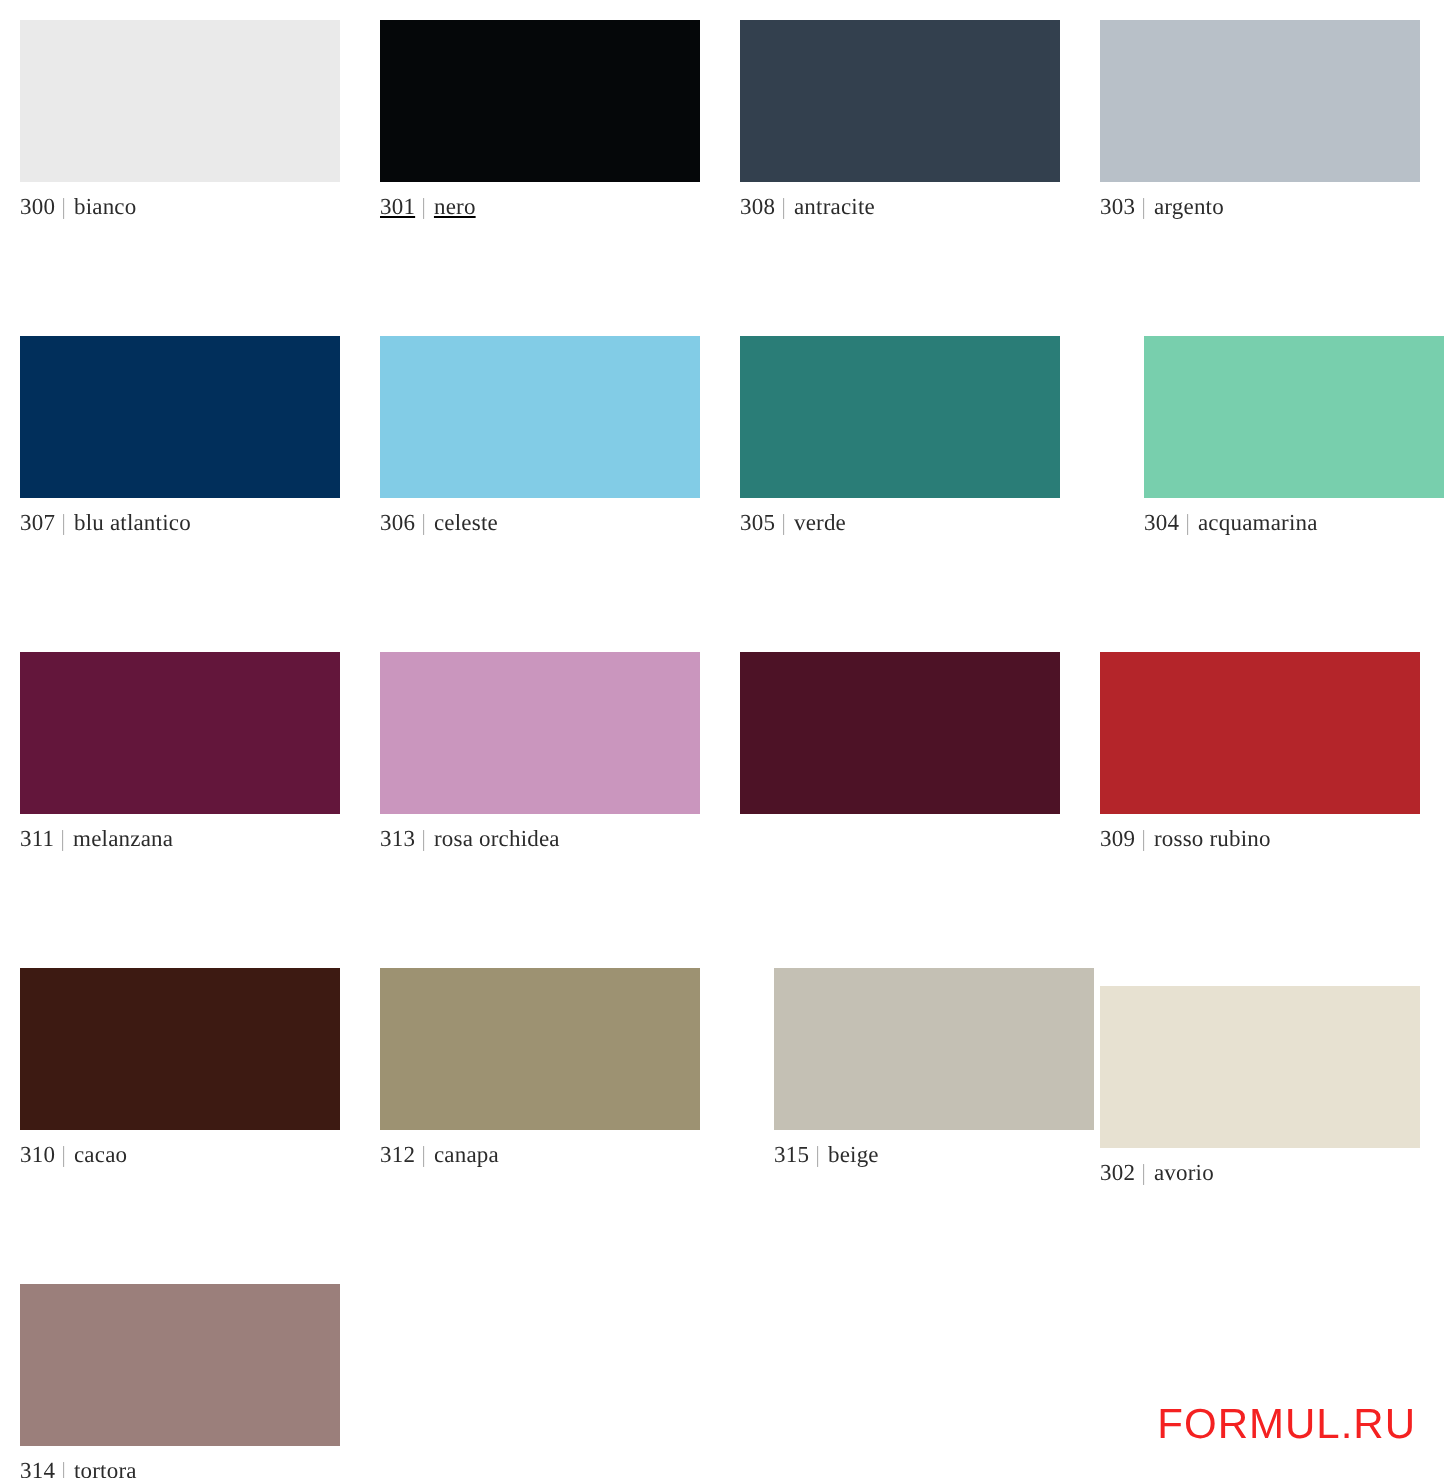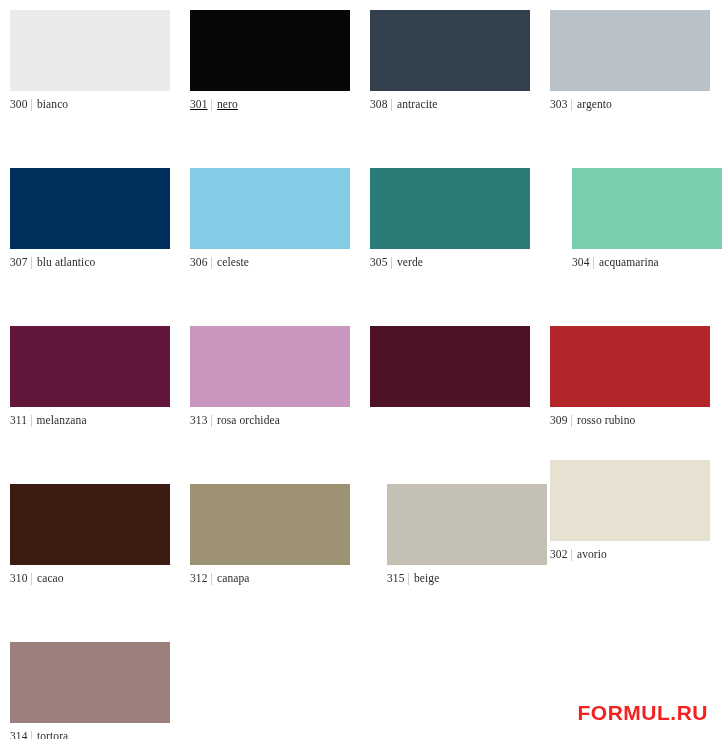--- a/index.html
+++ b/index.html
@@ -57,21 +57,21 @@
   .swatch-name {
     color: #2b2b2b;
   }
 
   #watermark {
     position: absolute;
     right: 14px;
     bottom: 14px;
     font-family: "Liberation Sans", "DejaVu Sans", sans-serif;
     font-size: 21px;
-    font-weight: 700;
+    font-weight: 400;
     letter-spacing: 0.5px;
     color: #f42121;
     white-space: nowrap;
   }
 </style>
 </head>
 <body style="background: rgb(255, 255, 255);">
 
 <div id="palette-grid">
     <div class="swatch-cell" style="left: 10px; top: 10px;">
@@ -126,21 +126,21 @@
       <div class="swatch-label"><span class="swatch-code">310</span><span class="swatch-sep">|</span><span class="swatch-name">cacao</span></div>
     </div>
     <div class="swatch-cell" style="left: 190px; top: 484px;">
       <div class="swatch-chip" title="canapa" style="width: 160px; height: 81px; background: rgb(157, 146, 114);"></div>
       <div class="swatch-label"><span class="swatch-code">312</span><span class="swatch-sep">|</span><span class="swatch-name">canapa</span></div>
     </div>
     <div class="swatch-cell" style="left: 387px; top: 484px;">
       <div class="swatch-chip" title="beige" style="width: 160px; height: 81px; background: rgb(196, 192, 180);"></div>
       <div class="swatch-label"><span class="swatch-code">315</span><span class="swatch-sep">|</span><span class="swatch-name">beige</span></div>
     </div>
-    <div class="swatch-cell" style="left: 550px; top: 460px;">
+    <div class="swatch-cell" style="left: 550px; top: 493px;">
       <div class="swatch-chip" title="avorio" style="width: 160px; height: 81px; background: rgb(231, 225, 209);"></div>
       <div class="swatch-label"><span class="swatch-code">302</span><span class="swatch-sep">|</span><span class="swatch-name">avorio</span></div>
     </div>
     <div class="swatch-cell" style="left: 10px; top: 642px;">
       <div class="swatch-chip" title="tortora" style="width: 160px; height: 81px; background: rgb(155, 127, 123);"></div>
       <div class="swatch-label"><span class="swatch-code">314</span><span class="swatch-sep">|</span><span class="swatch-name">tortora</span></div>
     </div>
   </div>
 
 <div id="watermark" style="color: rgb(244, 33, 33);">FORMUL.RU</div>

